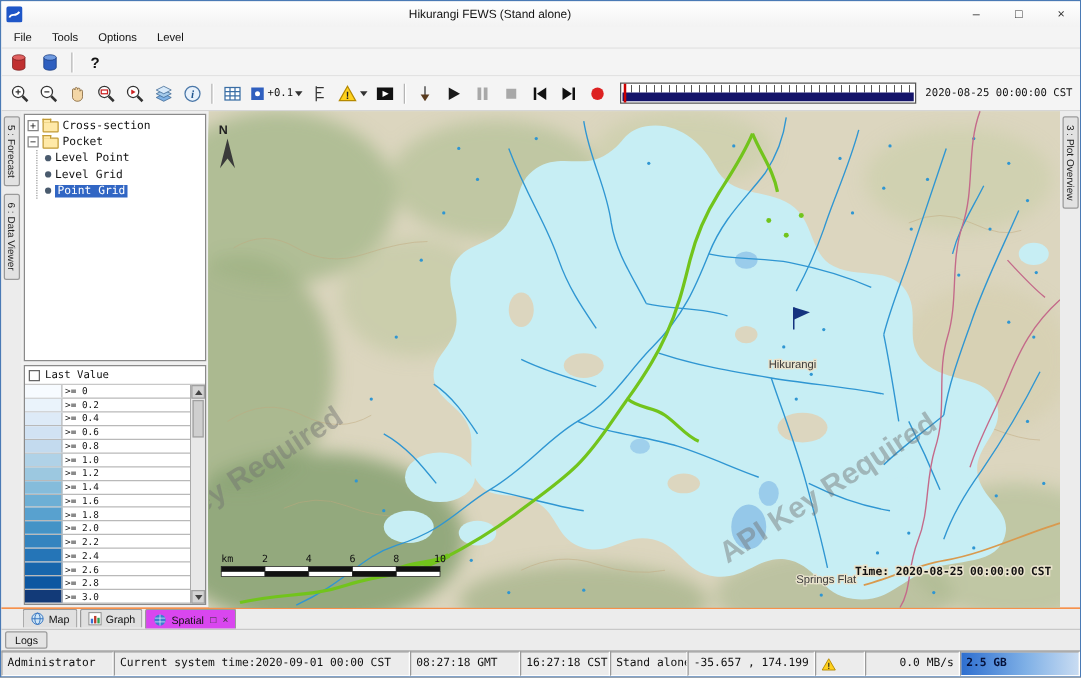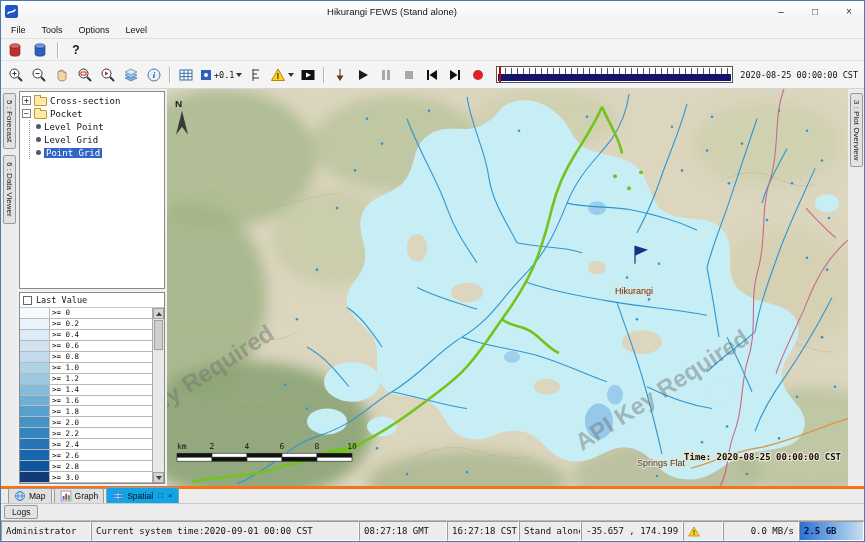--- a/index.html
+++ b/index.html
@@ -61,23 +61,23 @@
 .sb-btn { height:11px; background:#d4d4d4; border:1px solid #a0a0a0; display:flex; align-items:center; justify-content:center; flex:0 0 auto;}
 .tri-up { width:0;height:0;border-left:3px solid transparent;border-right:3px solid transparent;border-bottom:4px solid #444;}
 .tri-dn { width:0;height:0;border-left:3px solid transparent;border-right:3px solid transparent;border-top:4px solid #444;}
 .sb-thumb { height:30px; margin:1px; background:#cfcfcf; border:1px solid #a0a0a0; flex:0 0 auto;}
 .sb-track { flex:1 1 auto; }
 
 .map { flex:1 1 auto; position:relative; min-width:0; background:#dcd6bf; overflow:hidden; }
 .map svg.mapsvg { position:absolute; inset:0; width:100%; height:100%; }
 
 
-.bottom-tabbar { height:17px; display:flex; align-items:flex-end; padding-left:7px; gap:2px; background:#ececec; border-top:3px solid #f97316; flex:0 0 auto; }
+.bottom-tabbar { height:17px; display:flex; align-items:flex-start; padding-left:17px; gap:2px; background:#ececec; border-top:1px solid #f97316; flex:0 0 auto; }
 .btab { display:flex; align-items:center; gap:3px; height:15px; padding:0 5px; border:1px solid #9a9a9a; border-bottom:none; background:#e0e0e0; font-size:8.5px; border-radius:2px 2px 0 0; }
-.btab.active { background:#0ea5e9; height:16px; }
+.btab.active { background:#d946ef; height:16px; }
 .tab-ctl { font-size:8px; color:#333; margin-left:2px; }
 .logs-row { height:17px; background:#ececec; display:flex; align-items:center; padding-left:3px; border-top:1px solid #c8c8c8; flex:0 0 auto; }
 .logs-btn { font-size:8.5px; border:1px solid #9a9a9a; background:#e4e4e4; padding:1px 7px; border-radius:2px; }
 
 .statusbar { height:21px; display:flex; background:#ececec; border-top:1px solid #b9b9b9; font-family:"DejaVu Sans Mono",monospace; font-size:9px; flex:0 0 auto; }
 .scell { border:1px solid; border-color:#9a9a9a #fdfdfd #fdfdfd #9a9a9a; display:flex; align-items:center; padding:0 4px; white-space:nowrap; overflow:hidden; flex:0 0 auto; gap:3px;}
 .scell.grow { flex:1 1 auto; }
 .scell.mem { background:linear-gradient(90deg,#2e6fd0 0%,#7fb0e6 55%,#c9dcf2 100%); color:#06123a; font-weight:bold;}
 .scell.right { justify-content:flex-end; }
 </style>
@@ -578,21 +578,21 @@
       <span class="tab-ctl">×</span>
     </span>
   </div>
 
   <div class="logs-row">
     <span class="logs-btn">Logs</span>
   </div>
 
   <div class="statusbar">
     <span class="scell" style="width:90px">Administrator</span>
-    <span class="scell" style="width:268px">Current system time:2020-09-01 00:00 CST</span>
+    <span class="scell" style="width:237px">Current system time:2020-09-01 00:00 CST</span>
     <span class="scell" style="width:88px">08:27:18 GMT</span>
     <span class="scell" style="width:72px">16:27:18 CST</span>
     <span class="scell" style="width:62px">Stand alone</span>
     <span class="scell" style="width:102px">-35.657 , 174.199</span>
     <span class="scell" style="width:40px">
       <svg width="12" height="11" viewBox="0 0 16 14">
           <path d="M8 1 L15 13 H1 Z" fill="#ffd21e" stroke="#b58900"></path>
           <text x="8" y="11.5" font-size="9" text-anchor="middle" font-weight="bold" fill="#222">!</text>
         </svg>
     </span>

